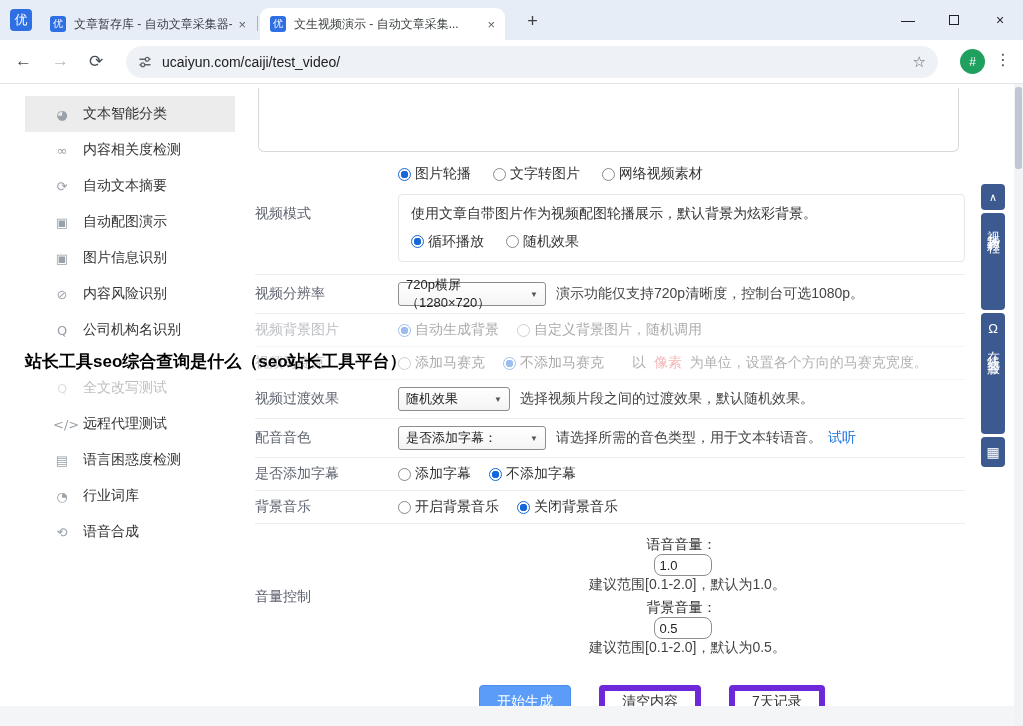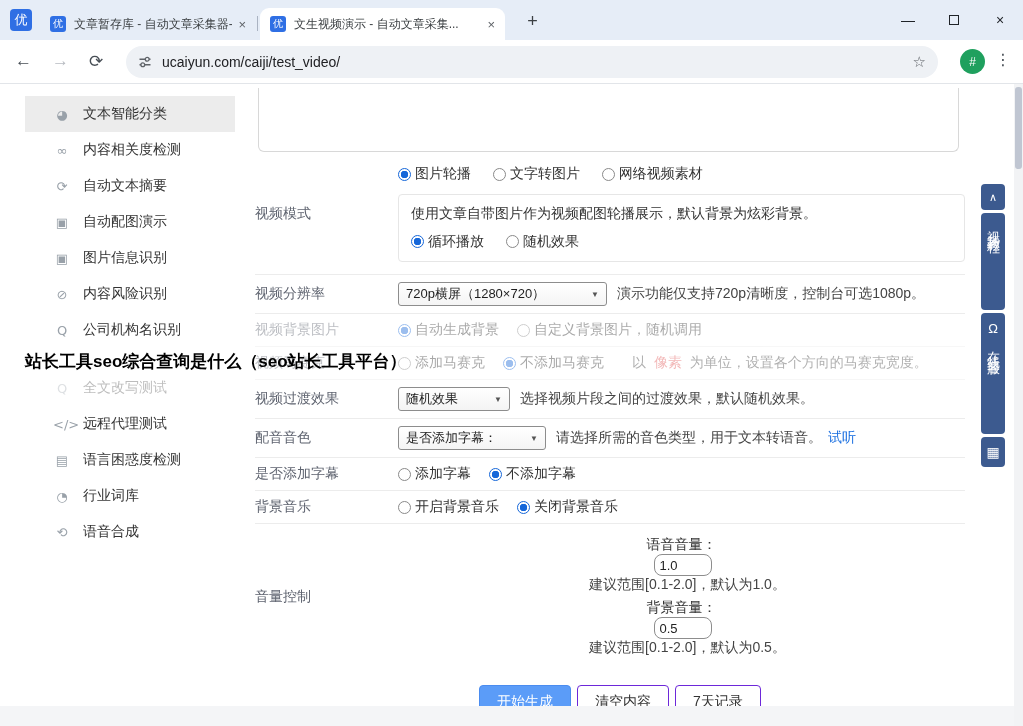--- a/index.html
+++ b/index.html
@@ -63,37 +63,37 @@
   .mode-ctrl { flex:1; }
   .mode-box { border:1px solid #e6e6e6; border-radius:4px; padding:10px 12px; margin-top:10px; }
   .mode-desc { margin-bottom:10px; }
   .ropt { display:inline-flex; align-items:center; margin-right:18px; white-space:nowrap; }
   .radio { width:13px; height:13px; border:1px solid #8a8a8a; border-radius:50%; display:inline-block;
            margin-right:4px; background:#fff; flex:none; }
   .radio.checked { border-color:#1667d9; background:radial-gradient(circle,#1667d9 0,#1667d9 3.5px,#fff 4px); }
   .sel { display:inline-flex; align-items:center; justify-content:space-between; border:1px solid #8d8d8d; border-radius:3px;
          height:24px; padding:0 7px; background:linear-gradient(#fff,#f4f4f4); font-size:13px; color:#1e1e1e; flex:none; }
   .sel .ar { font-size:8px; color:#555; margin-left:10px; }
-  .sel.w-res { width:209px; }
+  .sel.w-res { width:148px; }
   .sel.w-tr { width:112px; }
   .sel.w-voice { width:148px; }
   .hint { margin-left:10px; color:#444; white-space:nowrap; }
   .link { color:#1a6fe0; margin-left:6px; }
   .disabledrow { opacity:.42;align-items:center; }
   .red { color:#e15555; margin:0 4px; }
 
   .vline { display:flex; align-items:center; margin:5px 0;flex-direction:column; }
   .vinput { width:58px; height:22px; border:1px solid #8d8d8d; border-radius:8px; padding:0 5px; font-size:13px;
             margin-left:2px; font-family:inherit; color:#222; }
   .vhint { margin-left:12px; color:#444; }
 
-  .btn-row { display:flex; gap:6px; margin:16px 0 0 224px; }
+  .btn-row { display:flex; gap:28px; margin:16px 0 0 224px; }
   .btn { height:33px; padding:0 17px; font-size:14px; border-radius:4px; display:flex; align-items:center; cursor:default; }
   .btn.primary { background:#5b9cf8; border:1px solid #4a8cf0; color:#fff; }
-  .btn.plain { background:#fff; border:1px solid #6d28d9; color:#333; }
+  .btn.plain { background:#fff; border:6px solid #6d28d9; color:#333; }
 
   
   .sp { position:absolute; left:981px; width:24px; background:#3c5a8f; color:#fff; border-radius:4px;
         display:flex; flex-direction:column; align-items:center; }
   .sp-top { top:100px; height:26px; justify-content:center; font-size:11px; }
   .sp-tut { top:129px; height:97px; padding:7px 0; }
   .sp-svc { top:229px; height:121px; padding:8px 0; gap:5px; }
   .sp-qr { top:353px; height:30px; justify-content:center; font-size:14px; font-family:"DejaVu Sans",sans-serif; }
   .vtext { writing-mode:vertical-rl; text-orientation:upright; font-size:13px; letter-spacing:4px; }
   .svc-ic { font-size:13px; }

